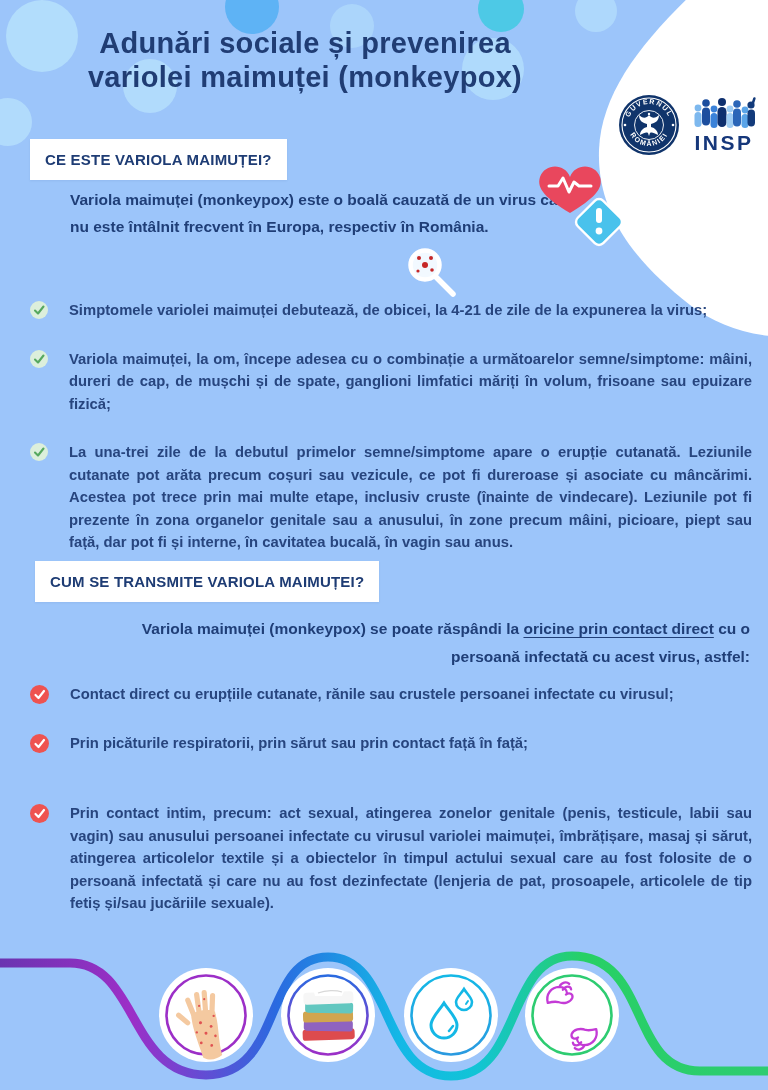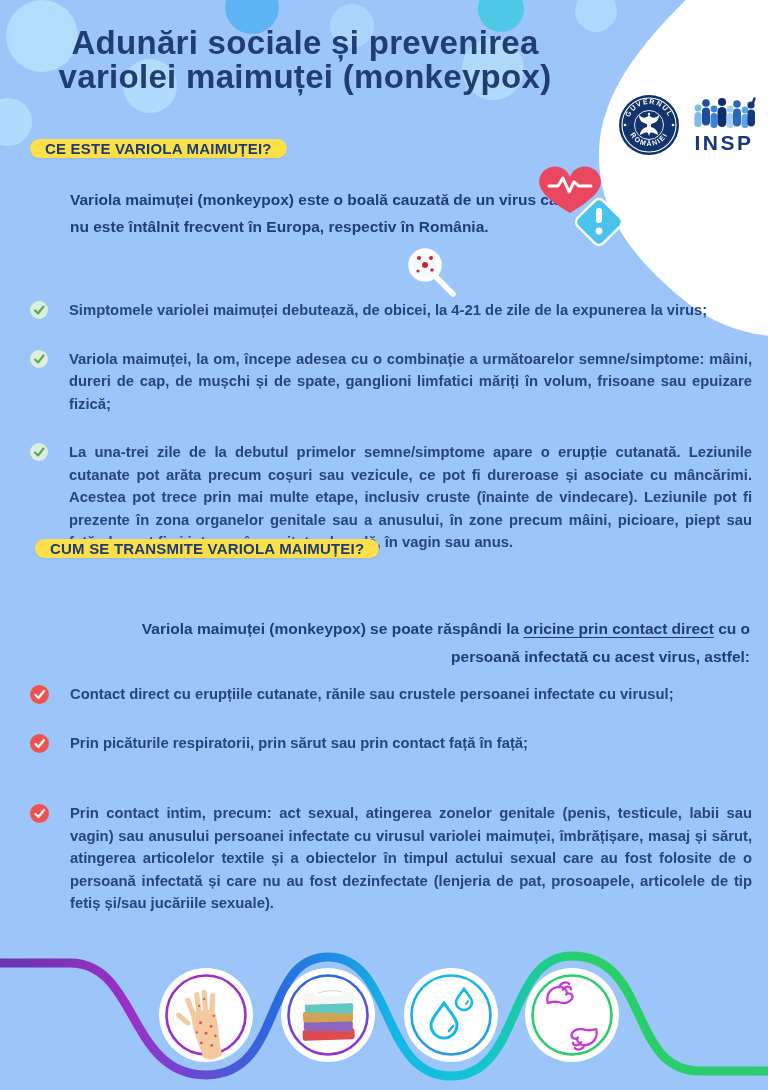--- a/index.html
+++ b/index.html
@@ -4,27 +4,27 @@
 <style>
   html,body{margin:0;padding:0;background:#88b4ec;}
   .page{position:relative;width:768px;height:1090px;background:#9cc5fa;overflow:hidden;
         font-family:"Liberation Sans",sans-serif;color:#24427c;}
   .deco{position:absolute;border-radius:50%;z-index:0;}
   
   .blob-svg{position:absolute;top:0;left:585px;width:183px;height:350px;z-index:1;}
   .gov-seal{position:absolute;left:617px;top:93px;width:64px;height:64px;z-index:2;}
   .insp-logo{position:absolute;left:689px;top:90px;width:70px;height:68px;z-index:2;}
   .title{position:absolute;left:25px;top:26px;width:560px;text-align:center;
-         font-size:33px;line-height:34px;font-weight:700;color:#203d74;z-index:2;letter-spacing:.3px;}
-  .badge{position:absolute;background:#fde047;border-radius:16px;padding:1px 15px;
+         font-size:29px;line-height:34px;font-weight:700;color:#203d74;z-index:2;letter-spacing:.3px;}
+  .badge{position:absolute;background:#ffffff;border-radius:0;padding:12px 15px;
          font-weight:700;font-size:15px;color:#1e3c74;z-index:2;letter-spacing:.2px;white-space:nowrap;
          box-shadow:0 1px 2px rgba(30,60,116,.08);}
   #badge-what{left:30px;top:139px;}
   #badge-symptoms{left:30px;top:254px;}
-  #badge-transmission{left:35px;top:539px;}
+  #badge-transmission{left:35px;top:561px;}
   .intro{position:absolute;font-weight:700;color:#1f3e77;z-index:2;margin-left:40px;}
   #intro-what{left:30px;top:186px;width:525px;font-size:15.5px;line-height:27px;}
   #intro-transmission{left:38px;top:615px;width:672px;font-size:15.5px;line-height:28px;text-align:right;}
   #intro-transmission .ul{text-decoration:underline;text-underline-offset:3px;}
   .icon-abs{position:absolute;z-index:2;}
   #heart-wrap{left:533px;top:158px;width:112px;height:108px;}
   #magnifier-wrap{left:399px;top:244px;width:72px;height:70px;}
   .list{position:absolute;left:30px;width:722px;z-index:2;}
   #list-symptoms{top:299px;}
   #list-transmission{top:683px;}

